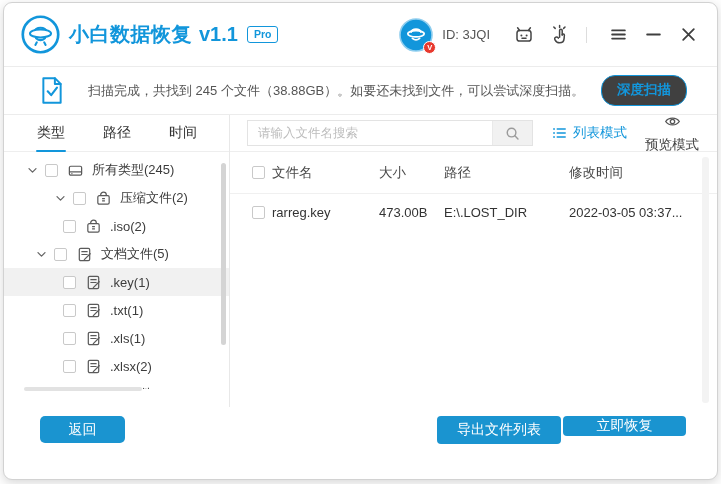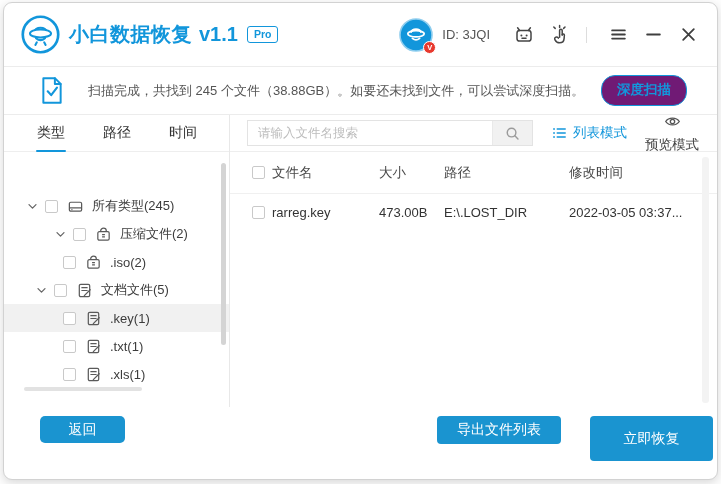--- a/index.html
+++ b/index.html
@@ -34,21 +34,21 @@
   .tb-icon { width:26px; height:26px; display:flex; align-items:center; justify-content:center; margin-left:9px; cursor:pointer; }
   .v-sep { width:1px; height:16px; background:#ddd; margin:0 9px 0 14px; }
   
   .banner {
     height:49px; border-top:1px solid #ececec; border-bottom:1px solid #ececec;
     display:flex; align-items:center; padding:0 30px 0 34px;
   }
   .banner-icon { margin-right:22px; flex:none; display:flex; }
   .banner-text { font-size:13px; color:#555; flex:1; }
   .deep-scan-btn {
-    border:1px solid var(--brand); color:var(--brand); background:#701a75;
+    border:1px solid var(--brand); color:var(--brand); background:#404040;
     border-radius:14px; padding:5px 15px 6px; font-size:13.5px; font-weight:600;
     cursor:pointer; white-space:nowrap; font-family:inherit;
   }
   
   .body-area { display:flex; height:292px; }
   .sidebar { width:226px; flex:none; border-right:1px solid #e8e8e8; position:relative; }
   .tabs { height:37px; border-bottom:1px solid #eee; display:flex; padding-left:14px; }
   .tab { width:66px; display:flex; align-items:center; justify-content:center; font-size:14px; color:#333; position:relative; cursor:pointer; }
   .tab.active::after {
     content:""; position:absolute; bottom:-1px; left:18px; width:30px; height:2.5px;
@@ -89,21 +89,21 @@
   .file-row { height:36px; display:flex; align-items:center; padding-left:22px; font-size:13px; color:#333; cursor:pointer; }
   .main-vscroll { position:absolute; right:8px; top:42px; bottom:4px; width:7px; background:#f3f3f3; border-radius:3px; cursor:pointer; }
   
   .footer { position:relative; height:71px; }
   .btn {
     position:absolute; top:9px; border:none; border-radius:5px; background:var(--button);
     color:#fff; font-size:14px; font-family:inherit; cursor:pointer;
   }
   .btn-back    { left:36px;  width:85px;  height:27px; }
   .btn-export  { left:433px; width:124px; height:28px; border-radius:4px; }
-  .btn-recover { left:586px; width:123px; height:45px; border-radius:4px; }
+  .btn-recover { left:559px; width:123px; height:20px; border-radius:4px; }
 </style>
 </head>
 <body>
 
 <div class="window">
 
   <div class="titlebar">
     <span class="logo">
       <svg viewBox="0 0 40 40" width="41" height="41" fill="none" stroke="#1296db" stroke-width="2.4" stroke-linecap="round">
         <circle cx="20" cy="20" r="17.3" stroke-width="2.6"></circle>
@@ -184,21 +184,21 @@
     <span>类型</span>
   </div>
           <div class="tab">
     <span>路径</span>
   </div>
           <div class="tab">
     <span>时间</span>
   </div>
         </div>
       <div class="tree">
-          <div class="tree-row" style="padding-left: 22px; margin-top: 36px;">
+          <div class="tree-row" style="padding-left: 22px;">
     <span class="expander">
               <svg viewBox="0 0 12 12" width="11" height="11" fill="none" stroke="#666" stroke-width="1.4" stroke-linecap="round" stroke-linejoin="round">
                 <path d="M2.2 4 L6 7.8 L9.8 4"></path>
               </svg>
             </span>
     <span class="cb"></span>
     <span class="t-icon">
               <svg viewBox="0 0 18 18" width="17" height="17" fill="none" stroke="#5a5a5a" stroke-width="1.3" stroke-linejoin="round">
                 <rect x="2.5" y="4.5" width="13" height="9.5" rx="1.5"></rect>
                 <path d="M2.5 10.5 H15.5"></path>

